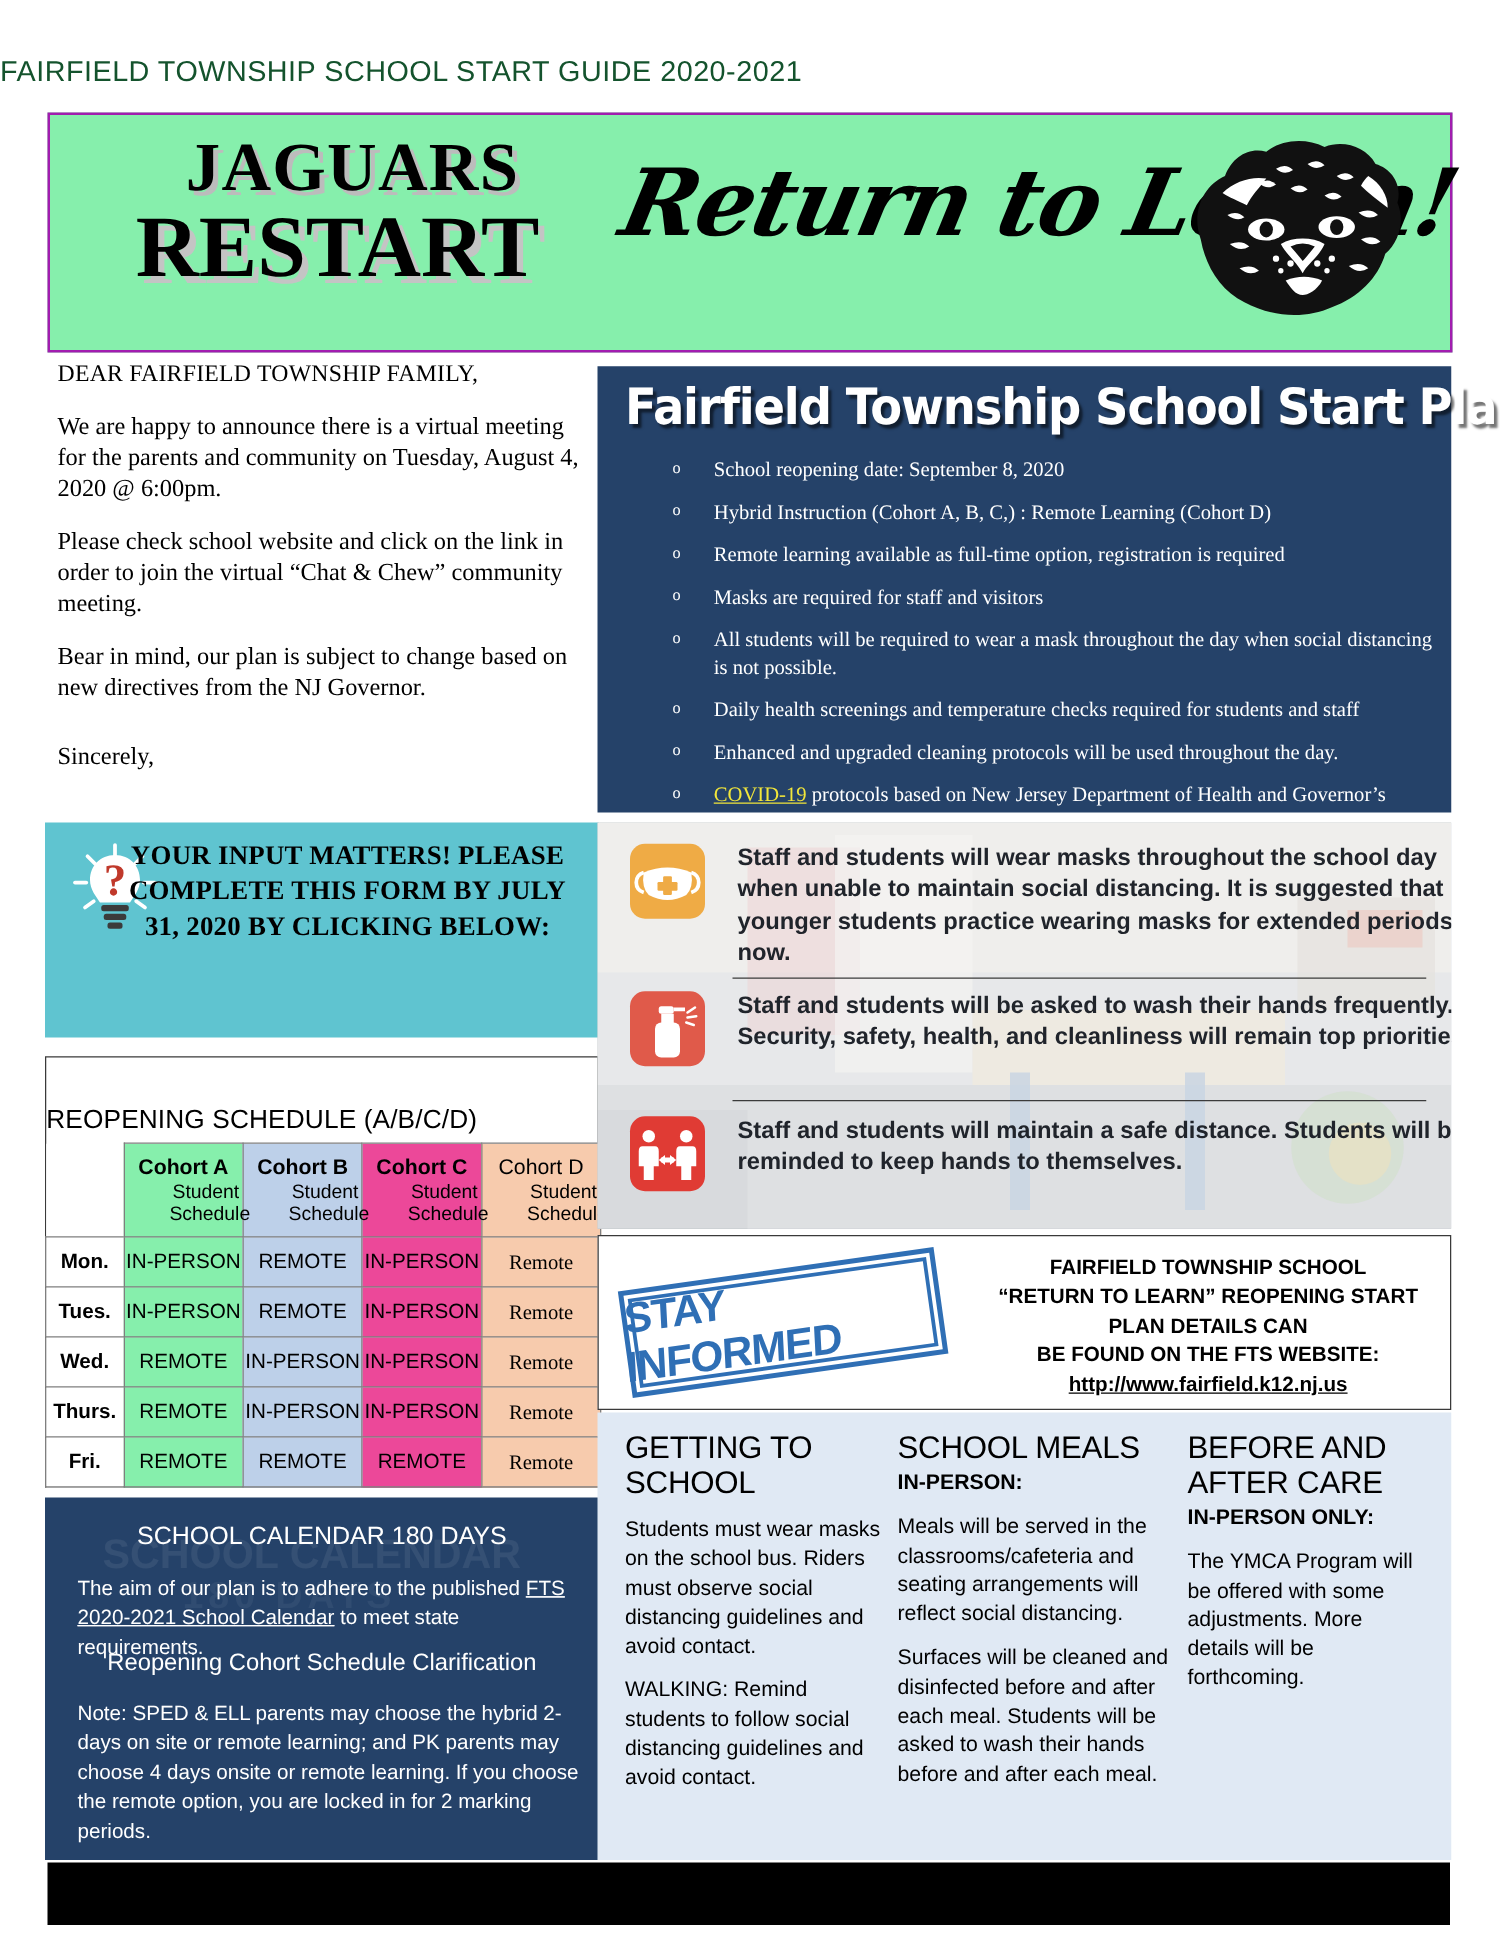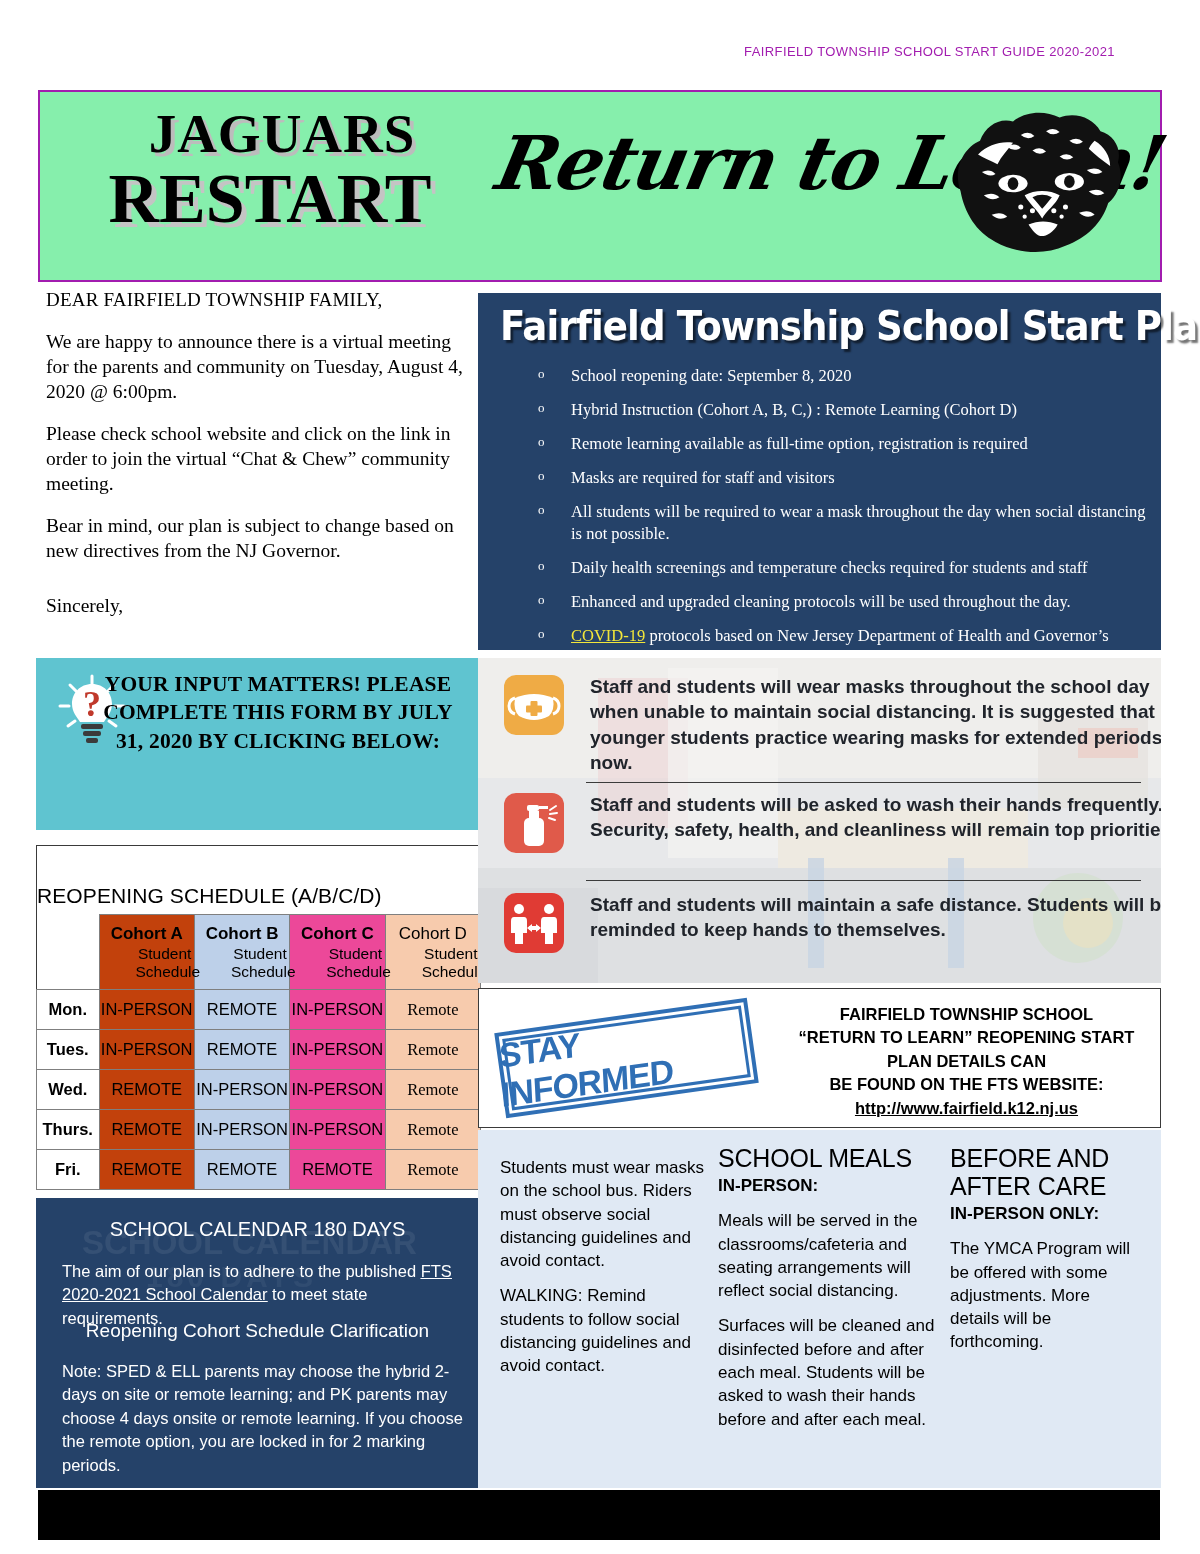--- a/index.html
+++ b/index.html
@@ -1,21 +1,21 @@
 <!DOCTYPE html>
 <html><head>
 <meta charset="utf-8">
 <style>
   html,body{margin:0;padding:0;background:#fff;}
   body{width:1200px;height:1554px;position:relative;
        font-family:"Liberation Sans",sans-serif;color:#000;overflow:hidden;}
 
   
-  .runhead{position:absolute;left:0;top:44px;width:1115px;text-align:right;
-           font-size:13px;letter-spacing:.4px;color:#a21caf;}
+  .runhead{position:absolute;left:0;top:44px;width:1115px;text-align:left;
+           font-size:23px;letter-spacing:.4px;color:#14532d;}
 
   
   .banner{position:absolute;left:38px;top:90px;width:1120px;height:188px;
           border:2px solid #a21caf;background:#86efac;}
   .jag-word{position:absolute;left:62px;top:14px;width:360px;text-align:center;
             font-family:"Liberation Serif",serif;font-weight:bold;font-size:55px;
             letter-spacing:1px;text-shadow:4px 4px 0 #bcbcbc;line-height:1.02;}
   .restart-word{position:absolute;left:30px;top:72px;width:400px;text-align:center;
             font-family:"Liberation Serif",serif;font-size:70px;font-weight:bold;
             letter-spacing:0px;text-shadow:5px 5px 0 #c4c4c4;line-height:1;}
@@ -65,21 +65,21 @@
               font-size:21px;letter-spacing:.1px;}
   table.sched{position:absolute;left:-1px;top:68px;border-collapse:collapse;
               width:445px;table-layout:fixed;}
   table.sched td,table.sched th{border:1.5px solid #7f7f7f;padding:0;text-align:center;
               font-size:16.5px;}
   .colday{width:62px;}
   .hdrblank{border:none !important;background:#fff;}
   th.ch{height:74px;vertical-align:middle;line-height:1.18;}
   th.ch .cname{font-weight:bold;font-size:17px;display:block;margin-bottom:1px;}
   th.ch .csub{font-weight:normal;font-size:15.5px;display:block;line-height:1.12;margin-left:36px;}
-  .cA{background:#c2410c;}
+  .cA{background:#86efac;}
   .cB{background:#bdd0e9;}
   .cC{background:#ec4899;}
   .cD{background:#f7cbad;}
   td.day{font-weight:bold;font-size:17px;height:39px;background:#fff;}
   td.cell{height:39px;}
   td.cD{font-family:"Liberation Serif",serif;font-size:18px;}
 
   
   .calbox{position:absolute;left:36px;top:1198px;width:443px;height:290px;
           background:#254269;color:#fff;overflow:hidden;}
@@ -411,20 +411,21 @@
     <div>FAIRFIELD TOWNSHIP SCHOOL</div>
     <div>“RETURN TO LEARN” REOPENING START</div>
     <div>PLAN DETAILS CAN</div>
     <div>BE FOUND ON THE FTS WEBSITE:</div>
     <div><a href="#">http://www.fairfield.k12.nj.us</a></div>
   </div>
 </div>
 
 <div class="colsbox">
   <div class="col col1">
+    <h3>GETTING TO SCHOOL</h3>
     <p>Students must wear masks on the school bus. Riders must observe social distancing guidelines and avoid contact.</p>
     <p>WALKING: Remind students to follow social distancing guidelines and avoid contact.</p>
   </div>
   <div class="col col2">
     <h3>SCHOOL MEALS</h3>
     <p class="sub">IN-PERSON:</p>
     <p>Meals will be served in the classrooms/cafeteria and seating arrangements will reflect social distancing.</p>
     <p>Surfaces will be cleaned and disinfected before and after each meal. Students will be asked to wash their hands before and after each meal.</p>
   </div>
   <div class="col col3">

